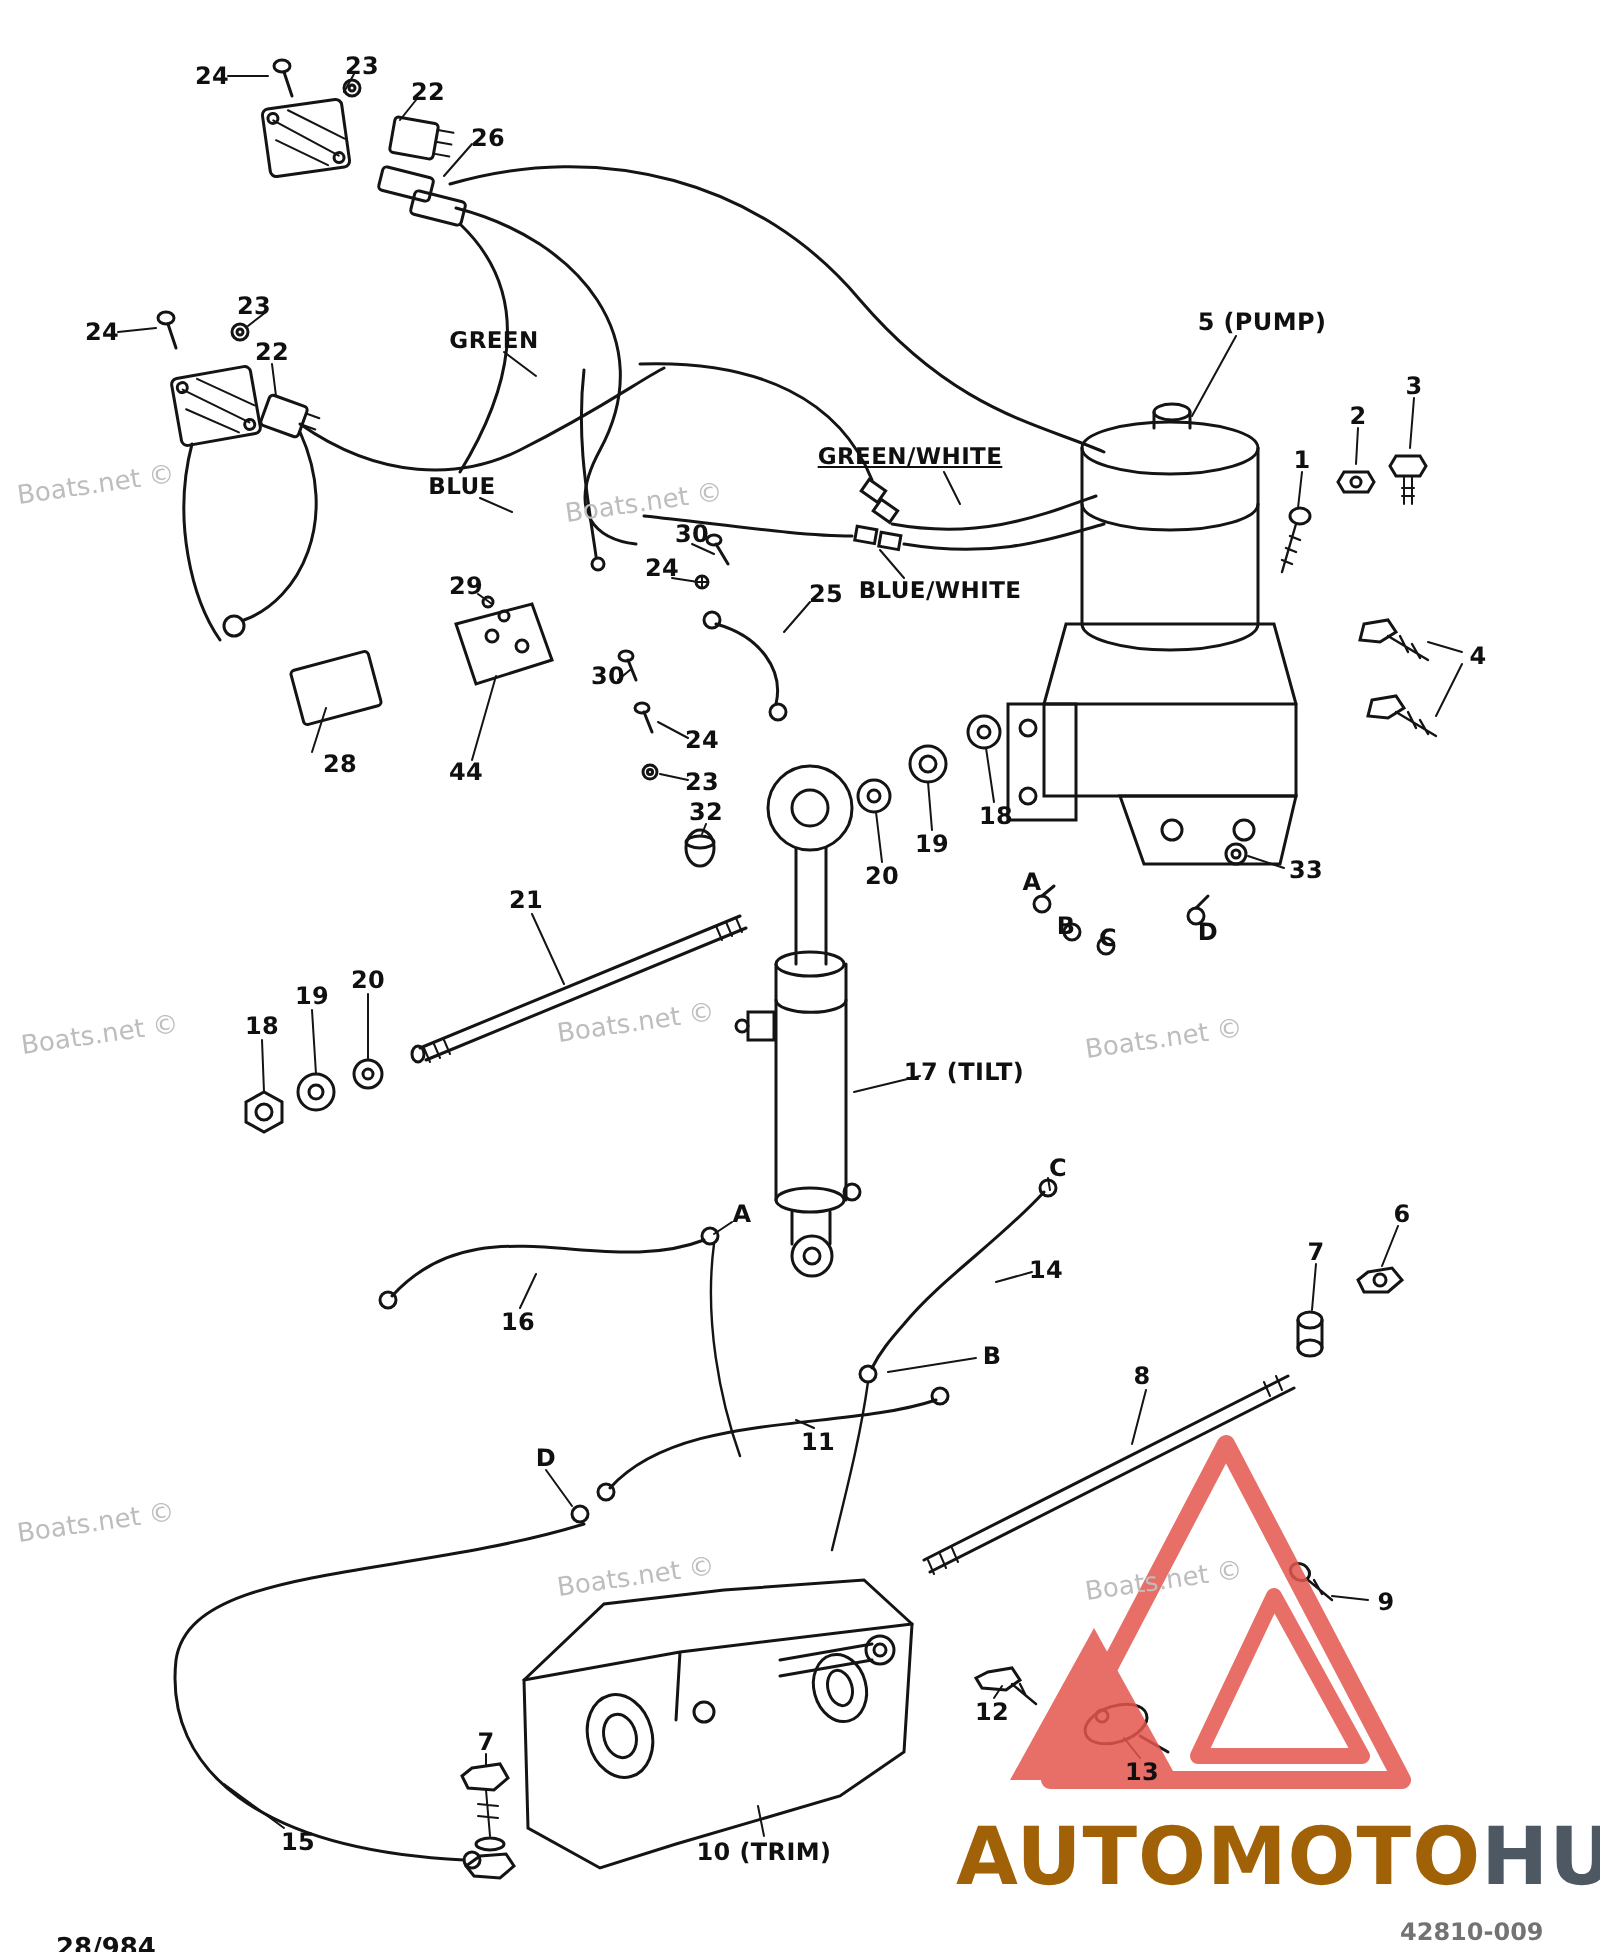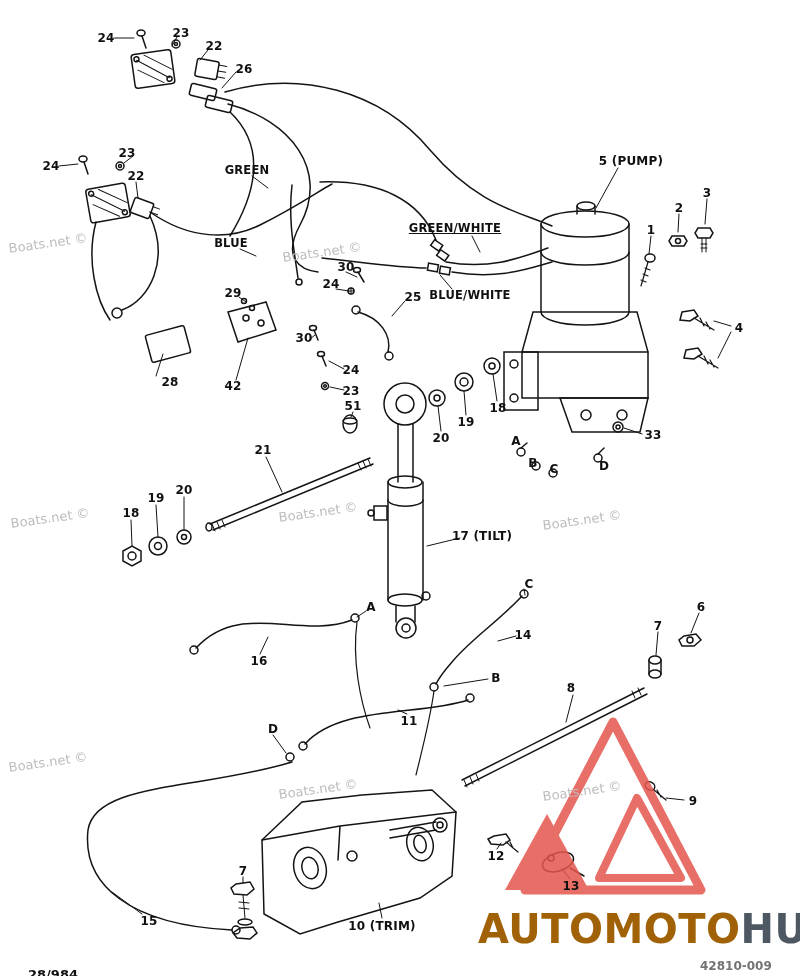--- a/index.html
+++ b/index.html
@@ -292,22 +292,22 @@
       <span class="callout" style="left: 413px; top: 297px;">25</span>
       <span class="callout" style="left: 233px; top: 293px;">29</span>
       <span class="callout" style="left: 651px; top: 230px;">1</span>
       <span class="callout" style="left: 679px; top: 208px;">2</span>
       <span class="callout" style="left: 707px; top: 193px;">3</span>
       <span class="callout" style="left: 739px; top: 328px;">4</span>
       <span class="callout" style="left: 304px; top: 338px;">30</span>
       <span class="callout" style="left: 351px; top: 370px;">24</span>
       <span class="callout" style="left: 351px; top: 391px;">23</span>
       <span class="callout" style="left: 170px; top: 382px;">28</span>
-      <span class="callout" style="left: 233px; top: 386px;">42</span>
-      <span class="callout" style="left: 353px; top: 406px;">51</span>
+      <span class="callout" style="left: 233px; top: 386px;">44</span>
+      <span class="callout" style="left: 353px; top: 406px;">32</span>
       <span class="callout" style="left: 441px; top: 438px;">20</span>
       <span class="callout" style="left: 466px; top: 422px;">19</span>
       <span class="callout" style="left: 498px; top: 408px;">18</span>
       <span class="callout" style="left: 653px; top: 435px;">33</span>
       <span class="callout" style="left: 516px; top: 441px;">A</span>
       <span class="callout" style="left: 533px; top: 463px;">B</span>
       <span class="callout" style="left: 554px; top: 469px;">C</span>
       <span class="callout" style="left: 604px; top: 466px;">D</span>
       <span class="callout" style="left: 263px; top: 450px;">21</span>
       <span class="callout" style="left: 131px; top: 513px;">18</span>

